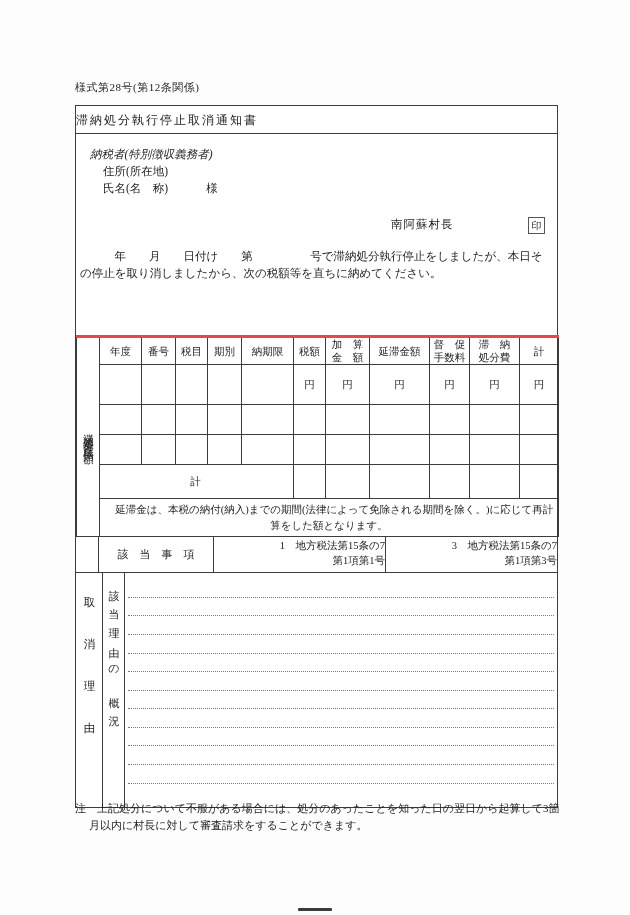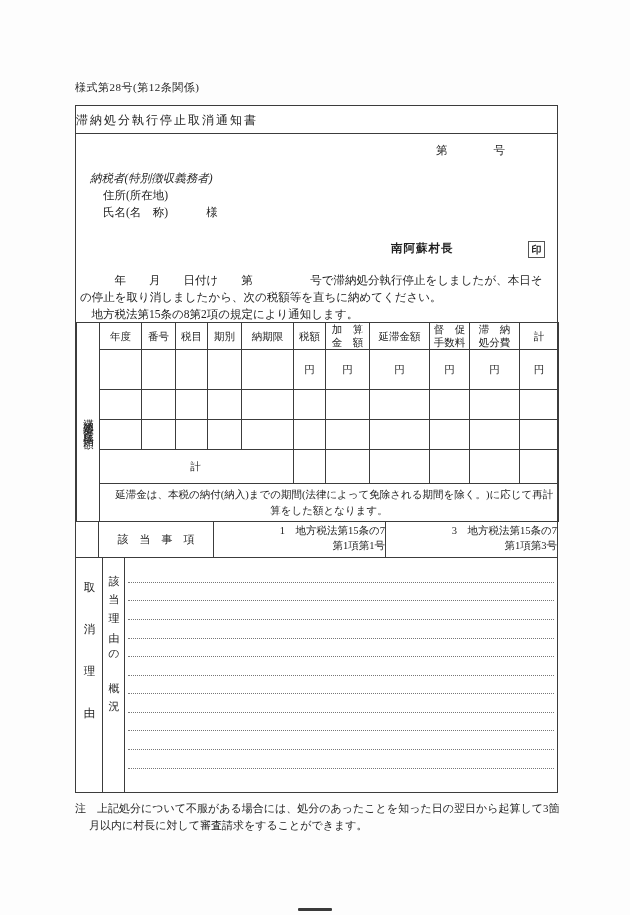--- a/index.html
+++ b/index.html
@@ -20,32 +20,32 @@
     height:28px; line-height:28px; text-align:left;
     border-bottom:1px solid #3c3c3c; font-size:12px; letter-spacing:2px;
   }
   .head-section { height:188px; position:relative; font-size:11.5px; }
   .doc-no   { text-align:right; padding:9px 52px 0 0; }
   .doc-date { text-align:right; padding:1px 52px 0 0; }
   .taxpayer { margin:13px 0 0 14px;font-style:italic; }
   .addr     { margin:2px 0 0 27px; }
   .name-line{ margin:2px 0 16px 27px; }
   .honorific{ margin-left:38px; }
-  .issuer   { position:relative; height:18px; margin-top:21px;font-weight:bold; }
+  .issuer   { position:relative; height:18px; margin-top:21px; }
   .issuer-name { position:absolute; left:315px; top:0; letter-spacing:1px; }
   .seal {
     position:absolute; right:12px; top:0; width:17px; height:17px;
     border:1px solid #555; font-size:10px; line-height:15px; text-align:center;
   }
   .para1 { margin:13px 4px 0 4px; line-height:1.45; }
   .para2 { margin:2px 4px 0 4px; }
 
   table.main {
     width:100%; border-collapse:collapse; table-layout:fixed;
-    border-top:1px solid #ef4444;
+    border-top:3px solid #ef4444;
   }
   table.main td {
     border:1px solid #3c3c3c; font-size:10.5px; text-align:center;
     vertical-align:middle; padding:0; font-weight:normal;
   }
   .pre { white-space:pre-line; line-height:1.25; }
   tr.h-row   { height:26px; }
   tr.u-row   { height:40px; }
   tr.e-row   { height:30px; }
   tr.t-row   { height:34px; }
@@ -86,32 +86,30 @@
 </head>
 <body>
 
 <div class="form-label">様式第28号(第12条関係)</div>
 
 <div class="box">
 
   <div class="title-row">滞納処分執行停止取消通知書</div>
 
   <div class="head-section">
-    <div class="doc-no">第　　　　号</div>
     <div class="taxpayer">納税者(特別徴収義務者)</div>
     <div class="addr">住所(所在地)</div>
     <div class="name-line">
       <span>氏名(名　称)</span><span class="honorific">様</span>
     </div>
     <div class="issuer">
       <span class="issuer-name">南阿蘇村長</span>
       <span class="seal">印</span>
     </div>
     <div class="para1">　　　年　　月　　日付け　　第　　　　　号で滞納処分執行停止をしましたが、本日その停止を取り消しましたから、次の税額等を直ちに納めてください。</div>
-    <div class="para2">　地方税法第15条の8第2項の規定により通知します。</div>
   </div>
 
   <table class="main">
     <colgroup>
       <col style="width:23px">
         <col style="width:42px">
         <col style="width:34px">
         <col style="width:32px">
       <col style="width:34px">
         <col style="width:52px">

